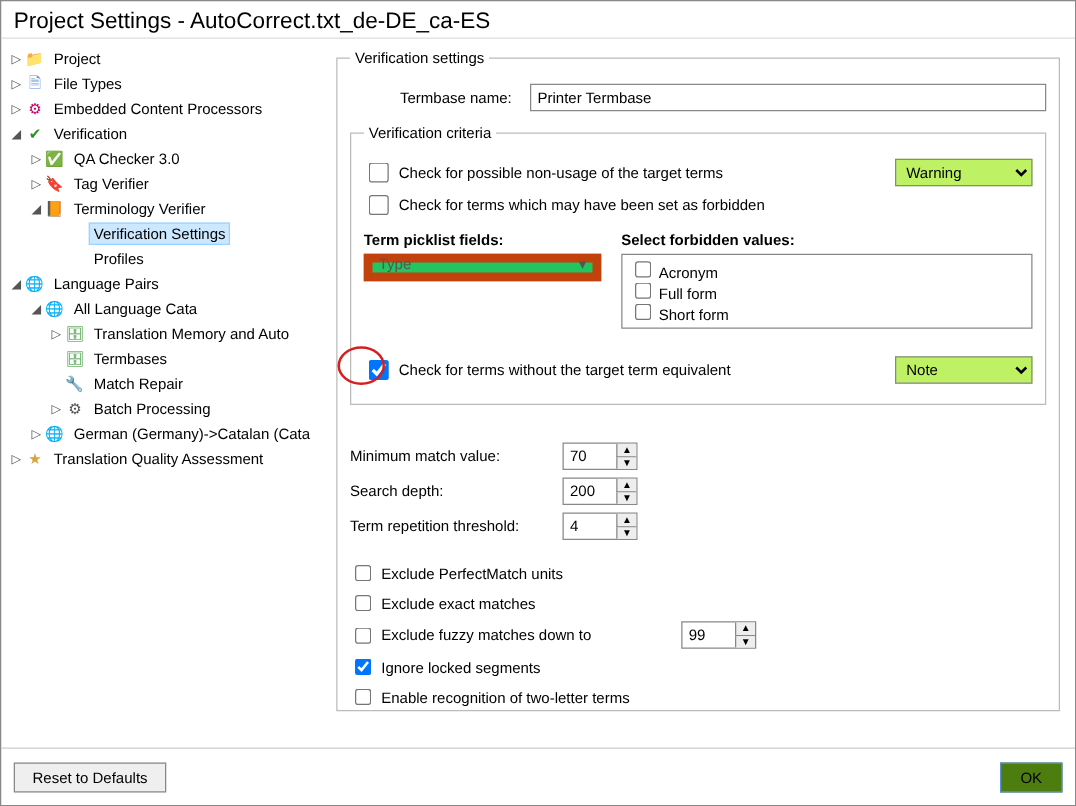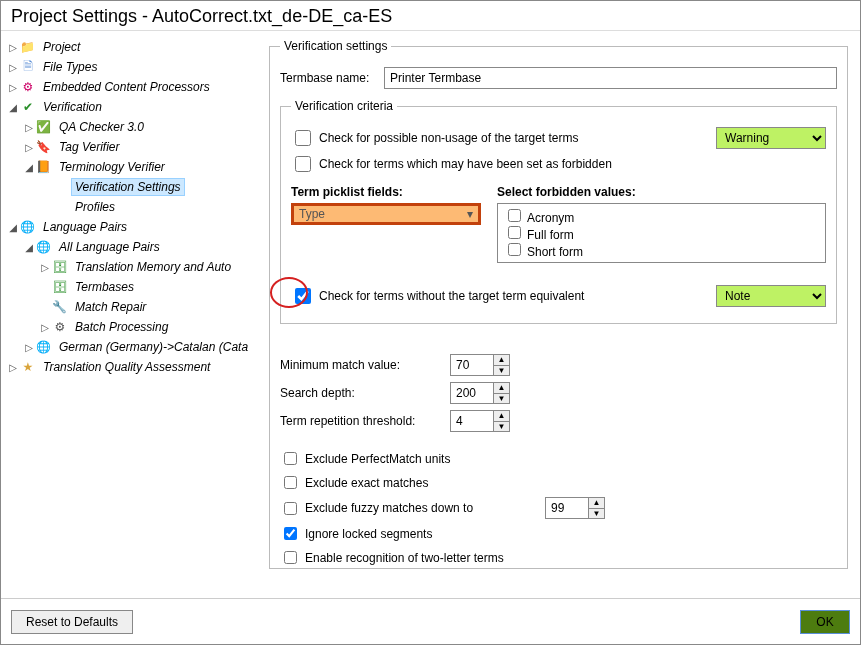--- a/index.html
+++ b/index.html
@@ -6,47 +6,47 @@
   html, body { margin:0; padding:0; font-family: "Segoe UI", Tahoma, sans-serif; font-size:12px; color:#000; background:#fff; }
   .window { width:861px; height:645px; border:1px solid #888; display:flex; flex-direction:column; position:relative; }
   .titlebar { height:30px; line-height:30px; padding:0 10px; border-bottom:1px solid #ddd; font-size:18px; }
   .body { flex:1; display:flex; overflow:hidden; }
   .tree-panel { width:262px; border-right:none; padding:6px 0 6px 6px; overflow:hidden; }
   .tree ul { list-style:none; margin:0; padding:0; }
   .tree li { white-space:nowrap; }
   .row { display:flex; align-items:center; height:20px; }
   .exp { width:12px; text-align:center; color:#555; font-size:10px; cursor:pointer; }
   .ic { width:16px; height:16px; display:inline-flex; align-items:center; justify-content:center; margin:0 3px 0 1px; font-size:12px; }
-  .lbl { padding:1px 3px; border:1px solid transparent;font-style:italic; }
+  .lbl { padding:1px 3px; border:1px solid transparent; }
   .sel { background:#cce8ff; border:1px solid #99d1ff; }
   .indent0 { padding-left:0; } .indent1 { padding-left:16px; } .indent2 { padding-left:32px; }
 
   .ic-folder { color:#d9a43b; } .ic-file { color:#5c8fd6; } .ic-embed { color:#c06; }
   .ic-check { color:#2a8f2a; } .ic-tag { color:#d97315; } .ic-book { color:#b58c2a; }
   .ic-globe { color:#1e6db3; } .ic-db { color:#2a8f2a; } .ic-wrench { color:#d97315; }
   .ic-gear { color:#555; } .ic-flag { color:#1e6db3; } .ic-star { color:#d9a43b; }
 
   .right-panel { flex:1; padding:8px 12px 8px 6px; overflow:hidden; position:relative; }
   fieldset { border:1px solid #bbb; margin:0 0 10px 0; padding:10px 10px 12px 10px; }
   fieldset.main { height:530px; }
   legend { padding:0 4px; font-size:12px; }
   .field-row { display:flex; align-items:center; margin:4px 0; }
-  .field-row label.lab { width:104px; }
+  .field-row label.lab { width:104px;margin-left:40px; }
   input.text { height:22px; border:1px solid #888; padding:2px 5px; font:inherit; flex:1; }
   fieldset.inner { margin-top:10px; }
   .crit-row { display:flex; align-items:center; margin:4px 0; }
   .crit-row .cb { width:16px; height:16px; margin-right:8px; }
   .crit-row .txt { flex:1; }
   select, .combo { height:22px; border:1px solid #888; font:inherit; padding:1px 4px; background:#bef264; }
   .combo { width:110px; }
   .combo.dis { color:#777; }
   .cols { display:flex; gap:16px; margin-top:10px; }
   .col { flex:1; }
   .col .hd { margin-bottom:4px; font-weight:bold; }
-  .picklist { width:190px; height:22px; background:#fdba74; border:3px solid #c2410c; display:flex; align-items:center; justify-content:space-between; padding:0 5px; color:#555;}
+  .picklist { width:190px; height:22px; background:#22c55e; border:7px solid #c2410c; display:flex; align-items:flex-end; justify-content:space-between; padding:0 5px; color:#555;}
   .listbox { border:1px solid #888; height:60px; padding:4px 6px; }
   .listbox .opt { display:flex; align-items:flex-end; height:17px; }
   .listbox .opt input { margin-right:6px; }
   .numrow { display:flex; align-items:center; margin:6px 0; }
   .numrow .nlab { width:170px; }
   .spin { width:60px; height:22px; border:1px solid #888; display:flex; align-items:center; padding:0 18px 0 5px; position:relative; background:#fff;}
   .spin .arrows { position:absolute; right:0; top:0; bottom:0; width:16px; display:flex; flex-direction:column; }
   .spin .arrows span { flex:1; border-left:1px solid #888; display:flex; align-items:center; justify-content:center; font-size:8px; background:#eee; }
   .spin .arrows span:first-child { border-bottom:1px solid #888; }
   .cbrow { display:flex; align-items:center; margin:5px 0; }
@@ -139,21 +139,21 @@
               <div class="row indent0">
           <span class="exp">◢</span>
           <span class="ic ic-globe">🌐</span>
           <span class="lbl">Language Pairs</span>
         </div>
           <ul>
             <li>
                   <div class="row indent1">
               <span class="exp">◢</span>
               <span class="ic ic-globe">🌐</span>
-              <span class="lbl">All Language Pairs</span>
+              <span class="lbl">All Language Cata</span>
             </div>
               <ul>
                 <li>
                       <div class="row indent2">
                   <span class="exp">▷</span>
                   <span class="ic ic-db">🗄</span>
                   <span class="lbl">Translation Memory and Auto</span>
                 </div>
                     </li>
                 <li>

